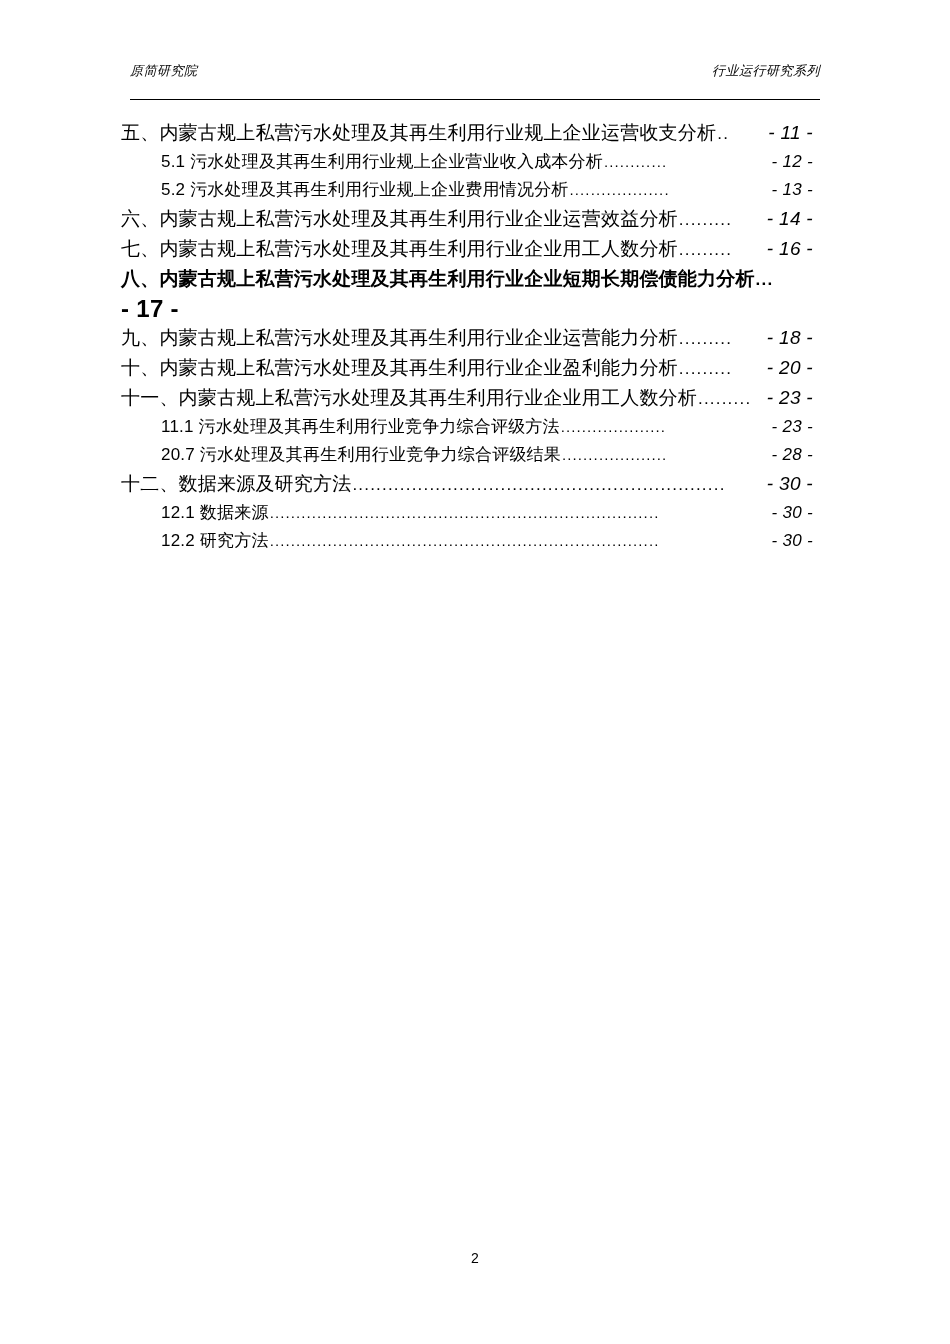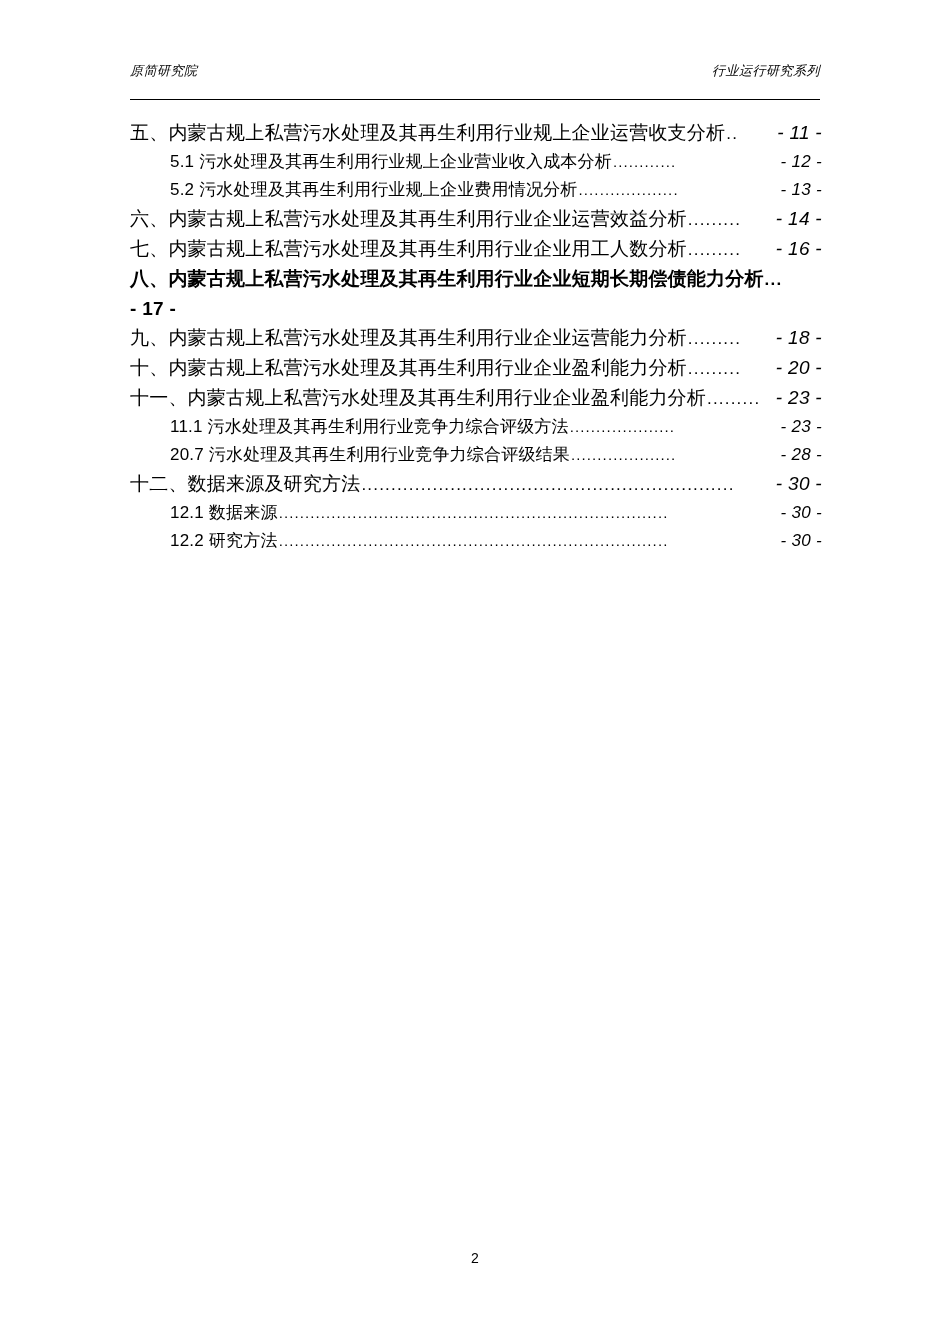--- a/index.html
+++ b/index.html
@@ -39,21 +39,21 @@
   }
   .header-right {
     font-size: 13px;
     letter-spacing: 0.5px;
     color: #000000;
   }
 
   
   .toc {
     position: absolute;
-    left: 130px;
+    left: 121px;
     top: 118px;
     width: 692px;
   }
   .toc-row {
     display: flex;
     align-items: baseline;
     font-size: 19px;
     line-height: 29px;
     white-space: nowrap;
     color: #000000;
@@ -84,21 +84,21 @@
     flex: 0 0 auto;
     letter-spacing: 0.3px;
     font-style: italic;
   }
   
   .toc-row.wrap {
     display: block;
     font-weight: bold;
   }
   .toc-wrapline {
-    font-size: 19px;
+    font-size: 24px;
     line-height: 29px;
     letter-spacing: 0.3px;
   }
 
   
   .footer {
     position: absolute;
     left: 0;
     top: 1250px;
     width: 950px;
@@ -160,21 +160,21 @@
       <span class="toc-page">- 18 -</span>
     </div>
 
     <div class="toc-row">
       <span class="toc-title">十、内蒙古规上私营污水处理及其再生利用行业企业盈利能力分析</span>
       <span class="toc-dots">.........</span>
       <span class="toc-page">- 20 -</span>
     </div>
 
     <div class="toc-row">
-      <span class="toc-title">十一、内蒙古规上私营污水处理及其再生利用行业企业盈利能力分析</span>
+      <span class="toc-title">十一、内蒙古规上私营污水处理及其再生利用行业企业用工人数分析</span>
       <span class="toc-dots">.........</span>
       <span class="toc-page">- 23 -</span>
     </div>
 
     <div class="toc-row level2">
       <span class="toc-title">11.1 污水处理及其再生利用行业竞争力综合评级方法</span>
       <span class="toc-dots">....................</span>
       <span class="toc-page">- 23 -</span>
     </div>
 

